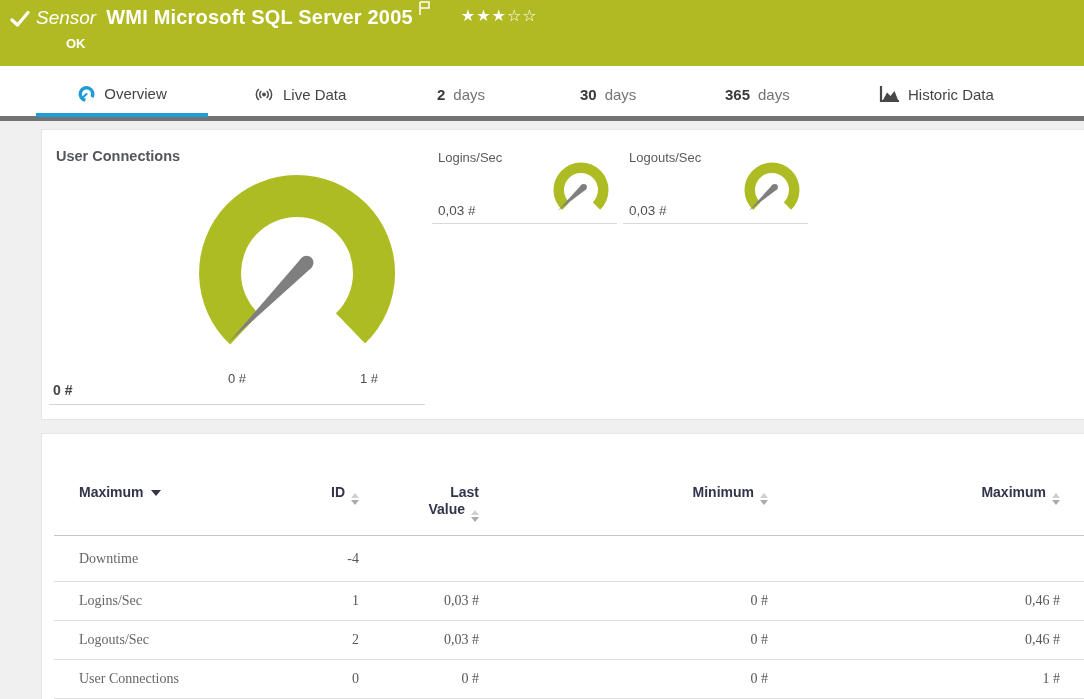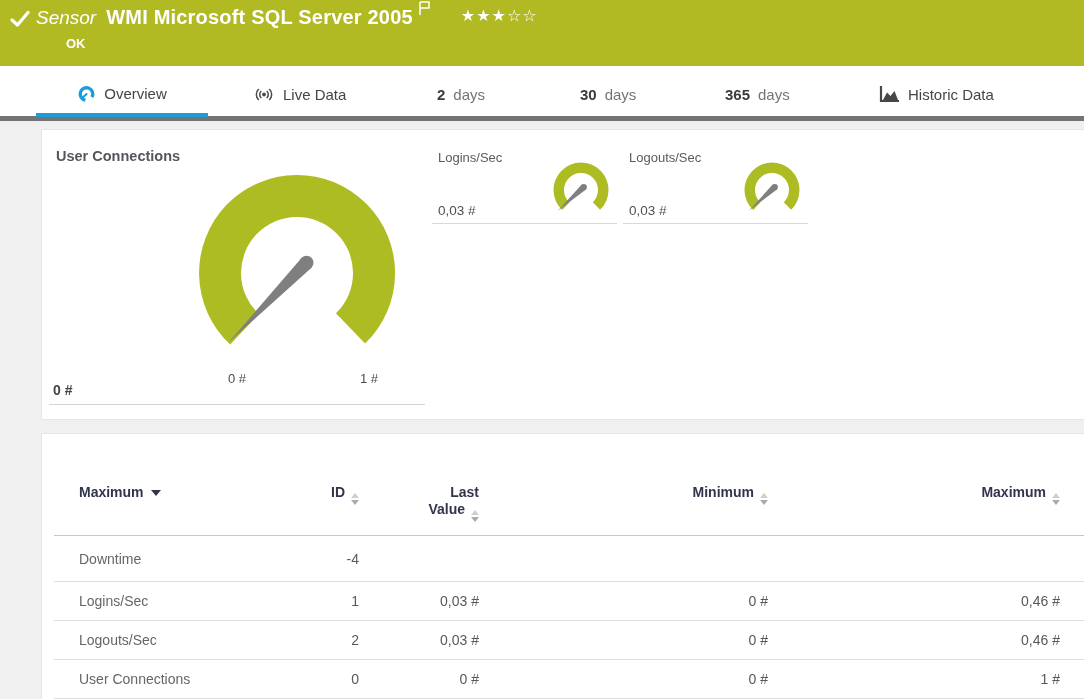--- a/index.html
+++ b/index.html
@@ -57,21 +57,21 @@
   .thead .hcell { text-align:right; cursor:pointer; }
   .thead .hcell.first { text-align:left; }
   .sorters { display:inline-flex; flex-direction:column; gap:2px; margin-left:6px; transform:translateY(1px); }
   .tri-up { width:0; height:0; border-left:4px solid transparent; border-right:4px solid transparent; border-bottom:5px solid #cfcfcf; }
   .tri-down { width:0; height:0; border-left:4px solid transparent; border-right:4px solid transparent; border-top:5px solid #ababab; }
   .tri-sorted { width:0; height:0; display:inline-block; margin-left:7px; border-left:5px solid transparent; border-right:5px solid transparent; border-top:6px solid #32344b; transform:translateY(-1px); }
   .lv-block { display:inline-block; line-height:17px; }
   .hsep { margin:14px 0 0 12px; border-top:1px solid #c6c6c6; }
   .trow { display:grid; grid-template-columns:200px 80px 120px 289px 292px; padding:0 25px 0 37px; align-items:center; font-size:14px; color:#58585a; height:38px; }
   .trow.first { height:45px; }
-  .trow .cell { text-align:right; }
+  .trow .cell { text-align:right;font-family:Liberation Serif, serif; }
   .trow .cell.first { text-align:left; color:#666; }
   .rsep { margin-left:12px; border-top:1px solid #dedede; }
 </style>
 </head>
 <body>
 
 <div class="screen">
 
   <div class="banner">
     <svg class="check" width="20" height="20" viewBox="0 0 20 20">

